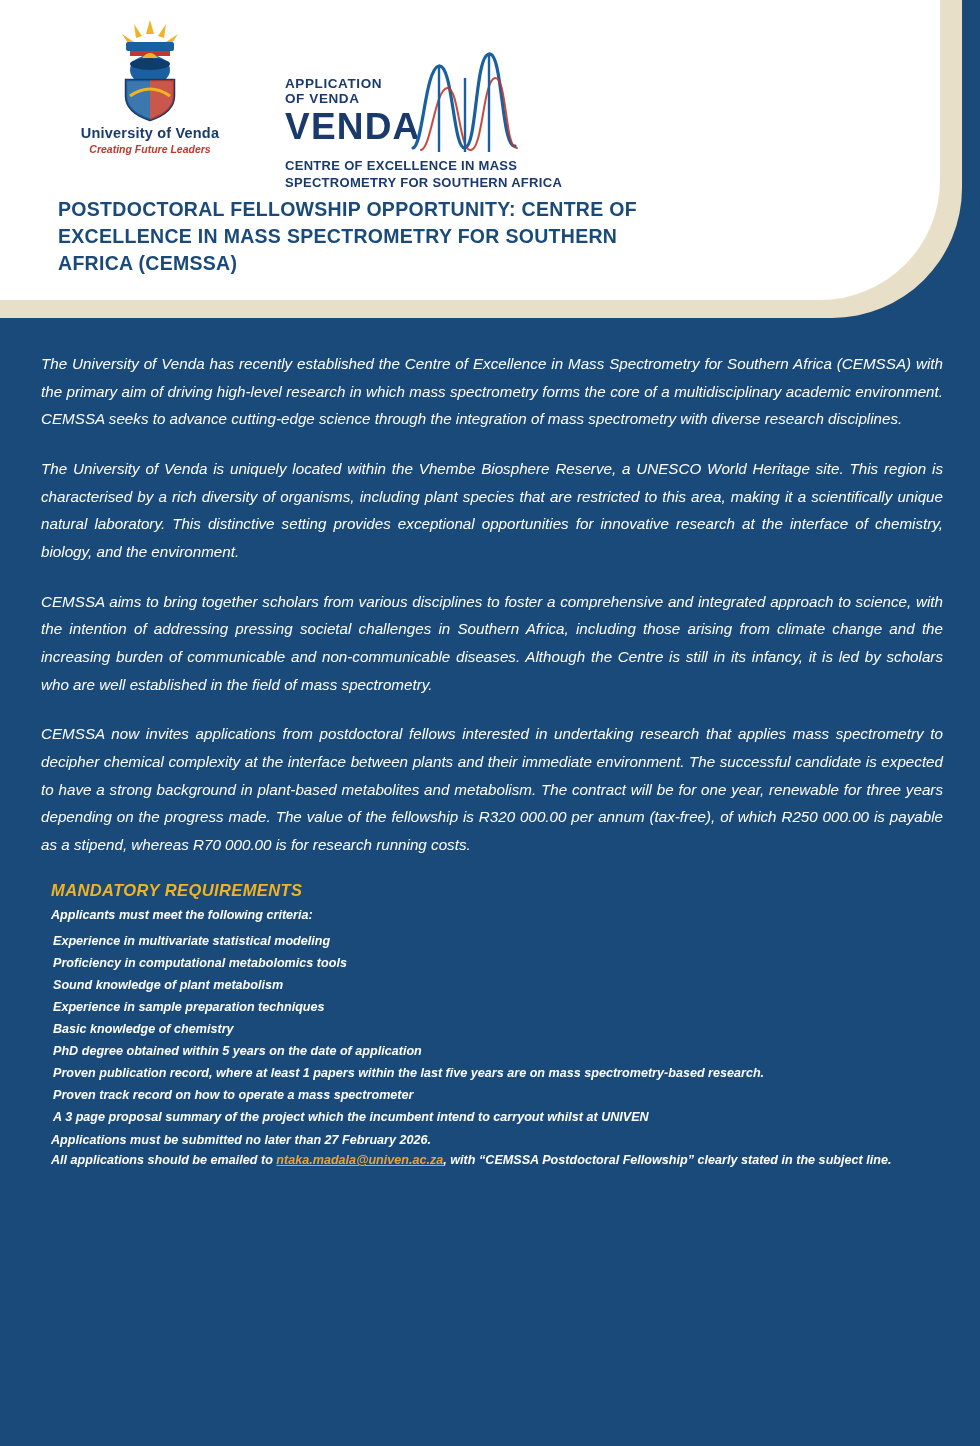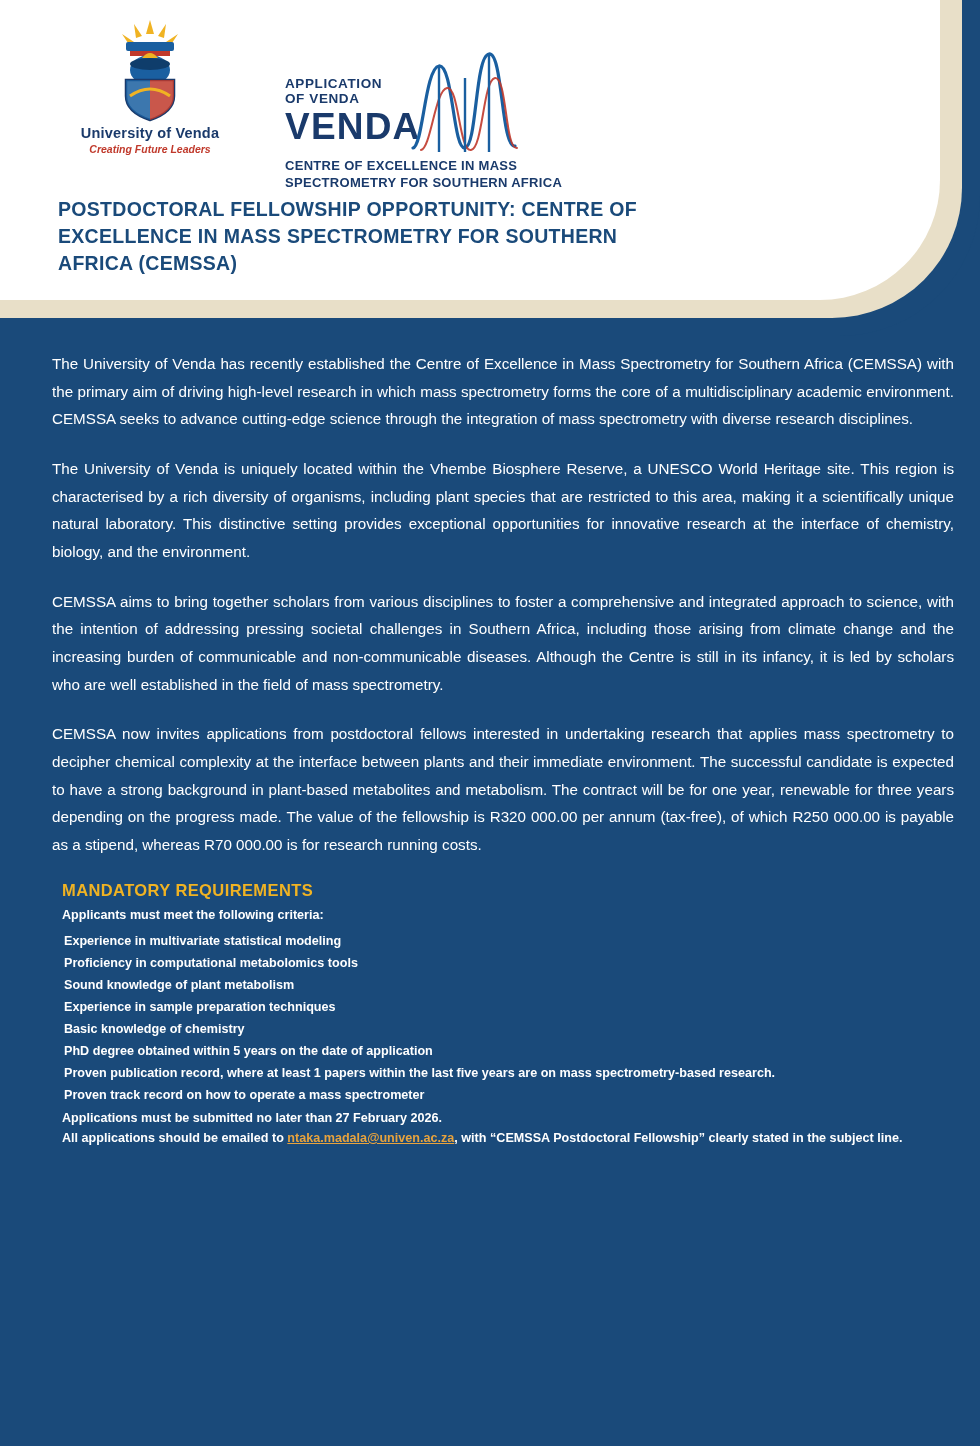--- a/index.html
+++ b/index.html
@@ -123,24 +123,25 @@
     font-weight: bold;
     color: #1a4a7a;
     line-height: 1.38;
     letter-spacing: .3px;
     z-index: 5;
   }
   
   .body-area {
     position: absolute;
     top: 350px;
-    left: 52px;
+    left: 41px;
     width: 902px;
     z-index: 5;
     color: #ffffff;
+    font-style: italic;
   }
   .para {
     font-size: 15.2px;
     line-height: 1.82;
     text-align: justify;
     color: #ffffff;
     margin-bottom: 22px;
   }
   .section-head {
     font-size: 16.5px;
@@ -264,20 +265,21 @@
 
     <ul class="req-list">
       <li>Experience in multivariate statistical modeling</li>
       <li>Proficiency in computational metabolomics tools</li>
       <li>Sound knowledge of plant metabolism</li>
       <li>Experience in sample preparation techniques</li>
       <li>Basic knowledge of chemistry</li>
       <li>PhD degree obtained within 5 years on the date of application</li>
       <li>Proven publication record, where at least 1 papers within the last five years are on mass spectrometry-based research.</li>
       <li>Proven track record on how to operate a mass spectrometer</li>
+      <li>A 3 page proposal summary of the project which the incumbent intend to carryout whilst at UNIVEN</li>
     </ul>
 
     <div class="app-line">Applications must be submitted no later than 27 February 2026.</div>
     <div class="app-line">
       <span>All applications should be emailed to </span><a class="email-link" href="#">ntaka.madala@univen.ac.za</a><span>,  with “CEMSSA Postdoctoral Fellowship” clearly stated in the subject line.</span>
     </div>
 
   </div>
 </div>
 

